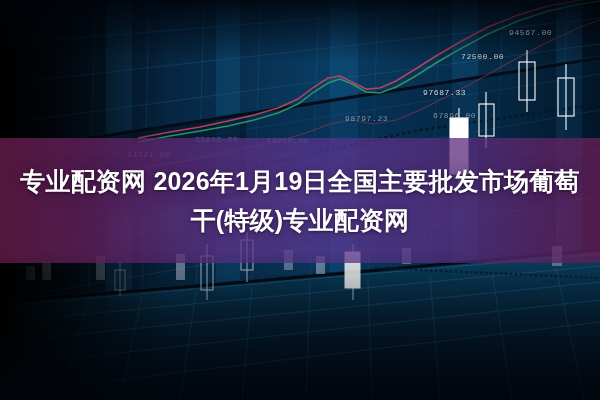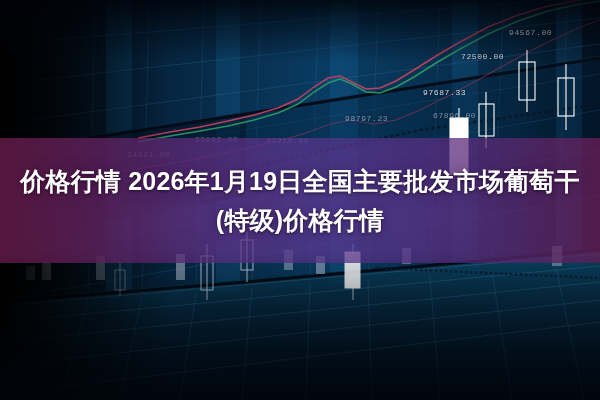--- a/index.html
+++ b/index.html
@@ -298,19 +298,19 @@
     <div class="plabel dim" style="left:397px; top:111px;margin-left:36px;">67896.00</div>
     <div class="plabel dimmer" style="left:266px; top:136px;">43210.00</div>
     <div class="plabel dimmer" style="left:195px; top:135px;">35986.00</div>
     <div class="plabel dimmer" style="left:127px; top:150px;">24321.00</div>
   </div>
 
   <div class="band"></div>
   <div class="band-inner-glow"></div>
 
   <div class="title-wrap">
-    <div class="title">价格行情 2026年1月19日全国主要批发市场葡萄干(特级)价格行情</div>
+    <div class="title">专业配资网 2026年1月19日全国主要批发市场葡萄干(特级)专业配资网</div>
   </div>
 
   <div class="bg-top-shadow"></div>
   <div class="bg-bottom-shadow"></div>
 
 </div>
 
 </body></html>

